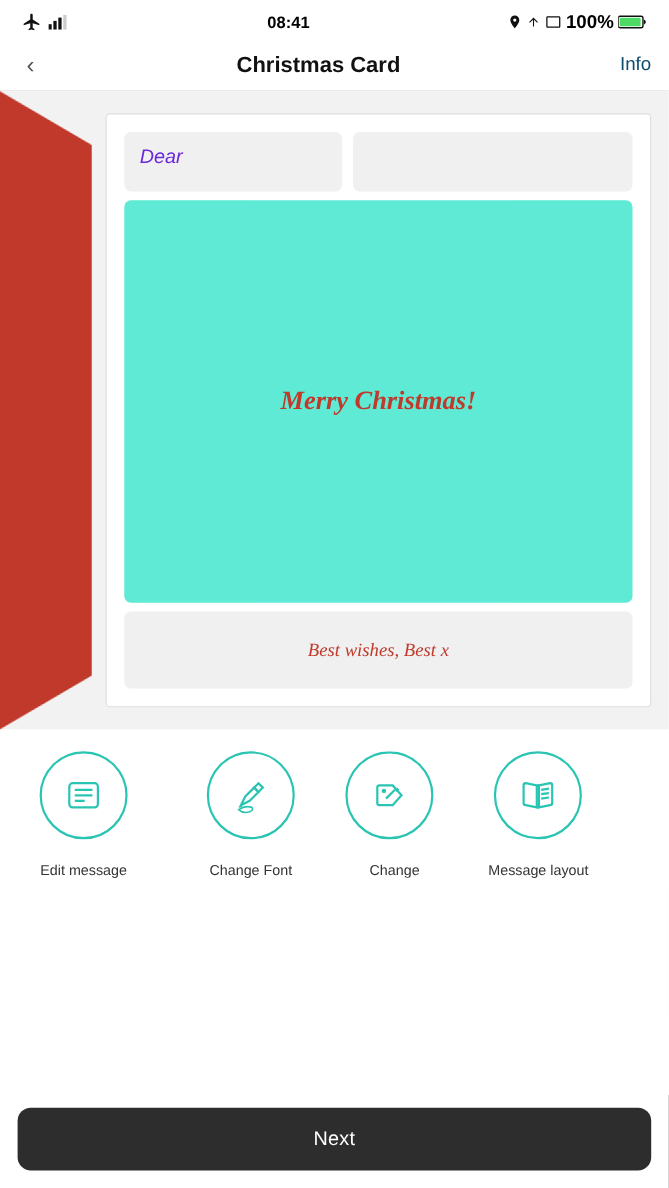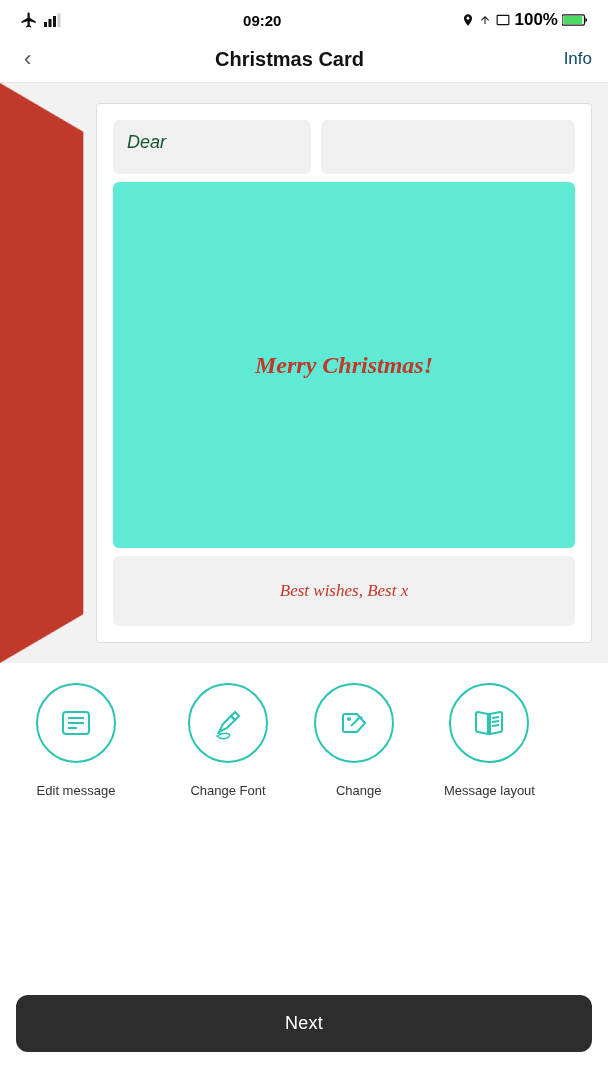--- a/index.html
+++ b/index.html
@@ -101,21 +101,21 @@
       display: flex;
       gap: 10px;
     }
     .card-dear-box {
       flex: 1;
       background: #f0f0f0;
       border-radius: 6px;
       padding: 12px 14px;
       font-size: 18px;
       font-style: italic;
-      color: #14532d;
+      color: #6d28d9;
       min-height: 54px;
     }
     .card-name-box {
       flex: 1.5;
       background: #f0f0f0;
       border-radius: 6px;
       min-height: 54px;
     }
 
     .card-message-box {
@@ -192,21 +192,21 @@
 
     .tool-label {
       font-size: 13px;
       color: #333;
       text-align: center;
     }
 
     
     .next-bar {
       position: fixed;
-      bottom: 12px;
+      bottom: 0;
       left: 0;
       width: 608px;
       padding: 12px 16px 16px;
       background: #fff;
     }
     .next-btn {
       width: 100%;
       background: #2d2d2d;
       color: #fff;
       font-size: 18px;
@@ -234,21 +234,21 @@
       <path d="M21 16v-2l-8-5V3.5c0-.83-.67-1.5-1.5-1.5S10 2.67 10 3.5V9l-8 5v2l8-2.5V19l-2 1.5V22l3.5-1 3.5 1v-1.5L13 19v-5.5l8 2.5z"></path>
     </svg>
 
     <svg width="20" height="14" viewBox="0 0 20 14" fill="#111">
       <rect x="0" y="9" width="3" height="5"></rect>
       <rect x="4.5" y="6" width="3" height="8"></rect>
       <rect x="9" y="3" width="3" height="11"></rect>
       <rect x="13.5" y="0.5" width="3" height="13.5" fill="#ccc"></rect>
     </svg>
   </div>
-  <div class="status-center">09:20</div>
+  <div class="status-center">08:41</div>
   <div class="status-right">
 
     <svg width="14" height="14" viewBox="0 0 24 24" fill="#111">
       <path d="M12 2C8.13 2 5 5.13 5 9c0 5.25 7 13 7 13s7-7.75 7-13c0-3.87-3.13-7-7-7zm0 9.5c-1.38 0-2.5-1.12-2.5-2.5s1.12-2.5 2.5-2.5 2.5 1.12 2.5 2.5-1.12 2.5-2.5 2.5z"></path>
     </svg>
 
     <svg width="12" height="14" viewBox="0 0 24 24" fill="#111">
       <path d="M4 12l1.41 1.41L11 7.83V20h2V7.83l5.58 5.59L20 12l-8-8-8 8z"></path>
     </svg>
 

